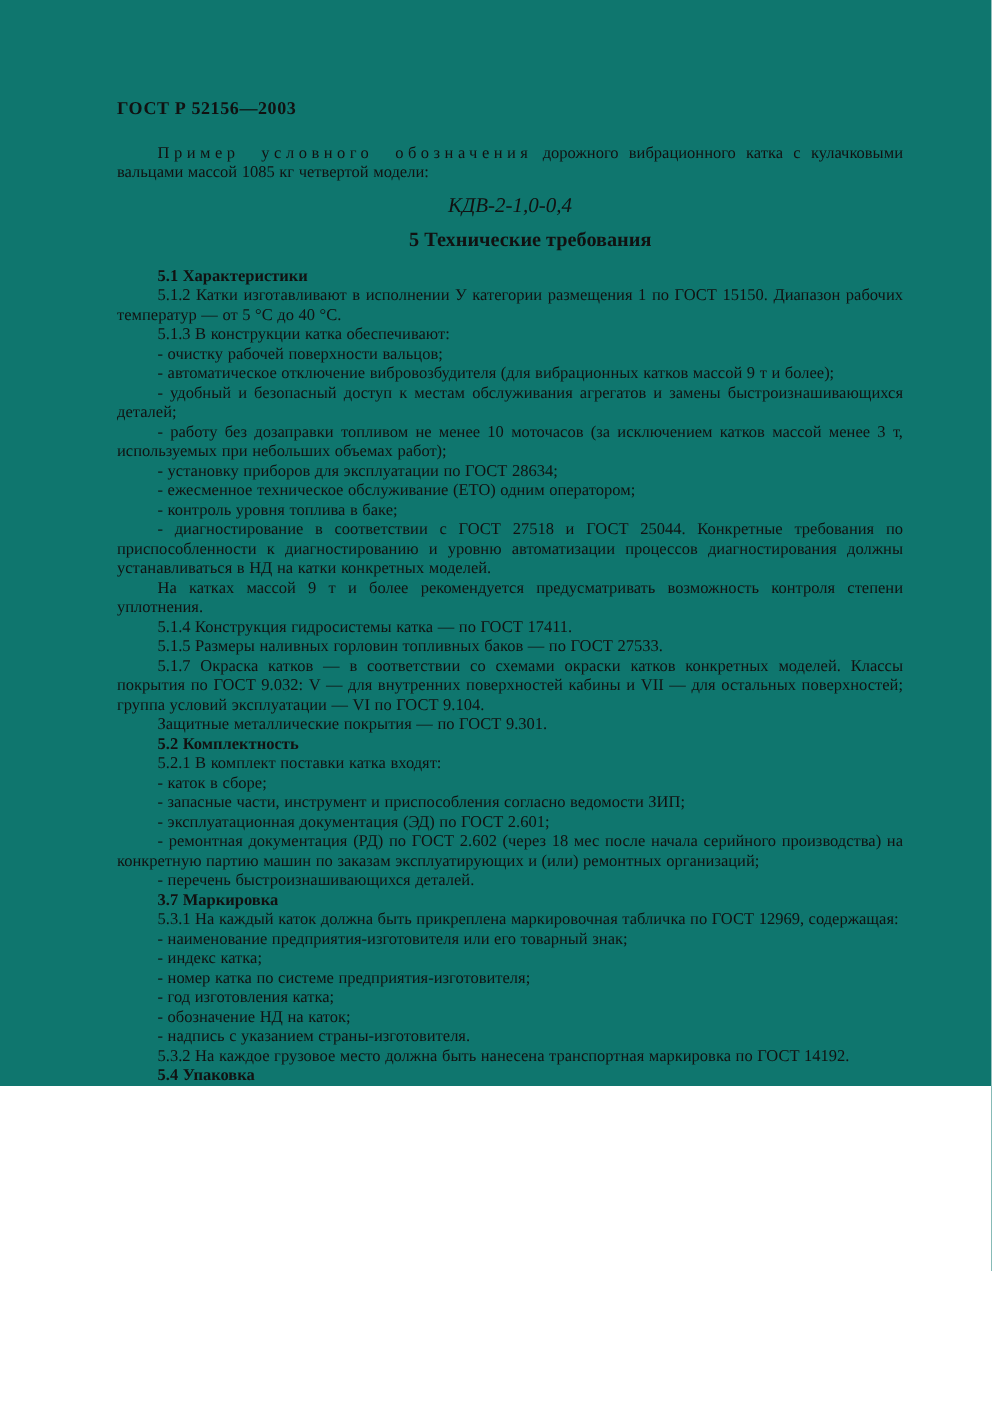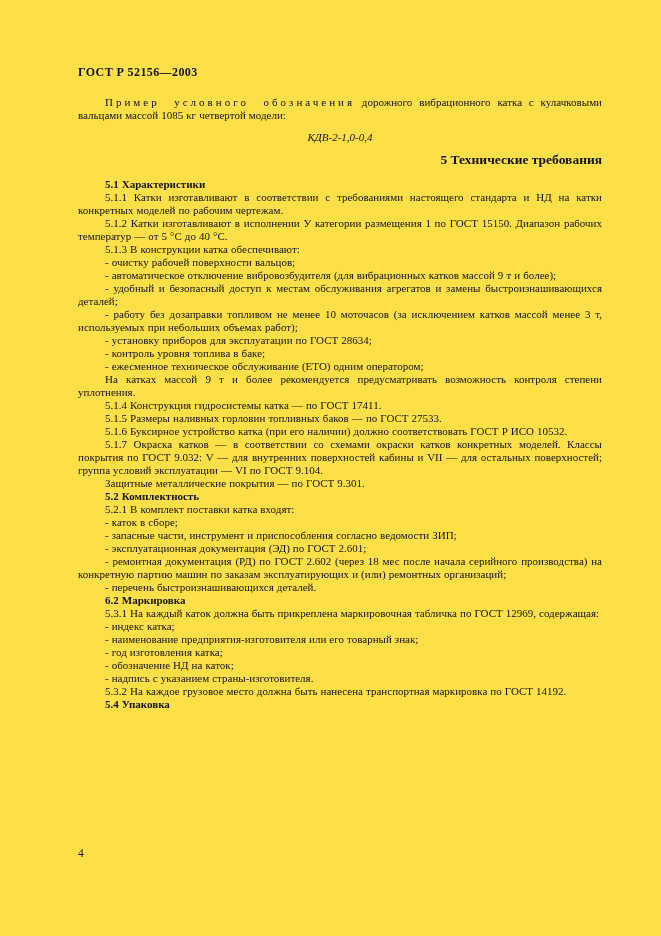--- a/index.html
+++ b/index.html
@@ -3,22 +3,22 @@
 <meta charset="utf-8">
 <style>
   html, body {
     margin: 0;
     padding: 0;
     background: #ffffff;
   }
   .page {
     position: relative;
     width: 661px;
-    height: 936px;
-    background: #fde047;
+    height: 724px;
+    background: #0f766e;
     font-family: "Liberation Serif", serif;
     color: #111111;
     overflow: hidden;
   }
   .doc-body {
     position: absolute;
     left: 78px;
     top: 66px;
     width: 524px;
   }
@@ -34,33 +34,33 @@
     line-height: 13px;
     text-align: justify;
     text-indent: 27px;
     margin: 0;
     word-spacing: 0.3px;
   }
   .subheading {
     font-weight: bold;
   }
   .formula {
-    font-size: 11px;
+    font-size: 14px;
     line-height: 13px;
     font-style: italic;
     text-align: center;
     text-indent: 0;
     margin: 9px 0 7px 0;
   }
   .sec-heading {
     font-size: 13.5px;
     line-height: 15px;
     font-weight: bold;
     text-indent: 27px;
-    text-align: right;
+    text-align: center;
     margin: 8px 0 11px 0;
   }
   .spaced {
     letter-spacing: 3px;
     word-spacing: 5px;
   }
   .page-number {
     position: absolute;
     left: 78px;
     top: 847px;
@@ -72,47 +72,47 @@
 <body>
 
 <div class="page">
   <div class="doc-body">
     <div class="doc-header">ГОСТ Р 52156—2003</div>
     <div>
         <p class="para"><span class="spaced">Пример условного обозначения</span> дорожного вибрационного катка с кулачковыми вальцами массой 1085 кг четвертой модели:</p>
         <p class="formula">КДВ-2-1,0-0,4</p>
         <p class="sec-heading">5  Технические требования</p>
         <p class="para subheading">5.1  Характеристики</p>
-        <p class="para">5.1.1  Катки изготавливают в соответствии с требованиями настоящего стандарта и НД на катки конкретных моделей по рабочим чертежам.</p>
         <p class="para">5.1.2  Катки изготавливают в исполнении У категории размещения 1 по ГОСТ 15150. Диапазон рабочих температур — от 5 °С до 40 °С.</p>
         <p class="para">5.1.3  В конструкции катка обеспечивают:</p>
         <p class="para">- очистку рабочей поверхности вальцов;</p>
         <p class="para">- автоматическое отключение вибровозбудителя (для вибрационных катков массой 9 т и более);</p>
         <p class="para">- удобный и безопасный доступ к местам обслуживания агрегатов и замены быстроизнашивающихся деталей;</p>
         <p class="para">- работу без дозаправки топливом не менее 10 моточасов (за исключением катков массой менее 3 т, используемых при небольших объемах работ);</p>
         <p class="para">- установку приборов для эксплуатации по ГОСТ 28634;</p>
+        <p class="para">- ежесменное техническое обслуживание (ЕТО) одним оператором;</p>
         <p class="para">- контроль уровня топлива в баке;</p>
-        <p class="para">- ежесменное техническое обслуживание (ЕТО) одним оператором;</p>
+        <p class="para">- диагностирование в соответствии с ГОСТ 27518 и ГОСТ 25044. Конкретные требования по приспособленности к диагностированию и уровню автоматизации процессов диагностирования должны устанавливаться в НД на катки конкретных моделей.</p>
         <p class="para">На катках массой 9 т и более рекомендуется предусматривать возможность контроля степени уплотнения.</p>
         <p class="para">5.1.4  Конструкция гидросистемы катка — по ГОСТ 17411.</p>
         <p class="para">5.1.5  Размеры наливных горловин топливных баков — по ГОСТ 27533.</p>
-        <p class="para">5.1.6  Буксирное устройство катка (при его наличии) должно соответствовать ГОСТ Р ИСО 10532.</p>
         <p class="para">5.1.7  Окраска катков — в соответствии со схемами окраски катков конкретных моделей. Классы покрытия по ГОСТ 9.032: V — для внутренних поверхностей кабины и VII — для остальных поверхностей; группа условий эксплуатации — VI по ГОСТ 9.104.</p>
         <p class="para">Защитные металлические покрытия — по ГОСТ 9.301.</p>
         <p class="para subheading">5.2  Комплектность</p>
         <p class="para">5.2.1  В комплект поставки катка входят:</p>
         <p class="para">- каток в сборе;</p>
         <p class="para">- запасные части, инструмент и приспособления согласно ведомости ЗИП;</p>
         <p class="para">- эксплуатационная документация (ЭД) по ГОСТ 2.601;</p>
         <p class="para">- ремонтная документация (РД) по ГОСТ 2.602 (через 18 мес после начала серийного производства) на конкретную партию машин по заказам эксплуатирующих и (или) ремонтных организаций;</p>
         <p class="para">- перечень быстроизнашивающихся деталей.</p>
-        <p class="para subheading">6.2  Маркировка</p>
+        <p class="para subheading">3.7  Маркировка</p>
         <p class="para">5.3.1  На каждый каток должна быть прикреплена маркировочная табличка по ГОСТ 12969, содержащая:</p>
+        <p class="para">- наименование предприятия-изготовителя или его товарный знак;</p>
         <p class="para">- индекс катка;</p>
-        <p class="para">- наименование предприятия-изготовителя или его товарный знак;</p>
+        <p class="para">- номер катка по системе предприятия-изготовителя;</p>
         <p class="para">- год изготовления катка;</p>
         <p class="para">- обозначение НД на каток;</p>
         <p class="para">- надпись с указанием страны-изготовителя.</p>
         <p class="para">5.3.2  На каждое грузовое место должна быть нанесена транспортная маркировка по ГОСТ 14192.</p>
         <p class="para subheading">5.4  Упаковка</p>
       </div>
   </div>
   <div class="page-number">4</div>
 </div>
 

